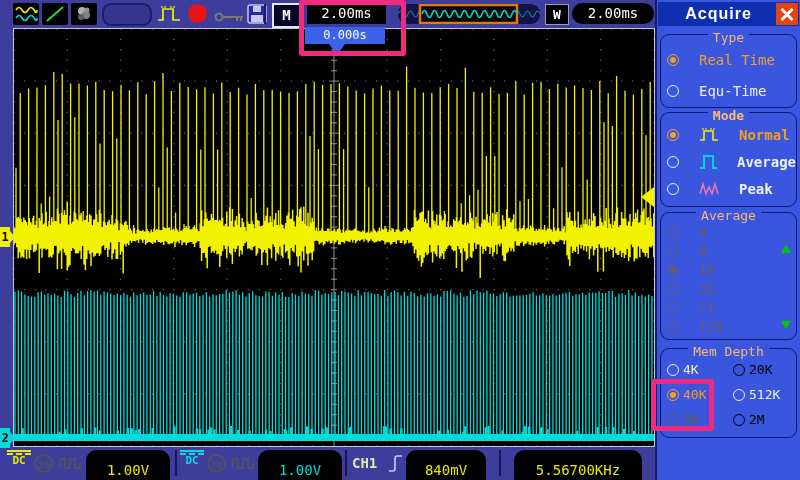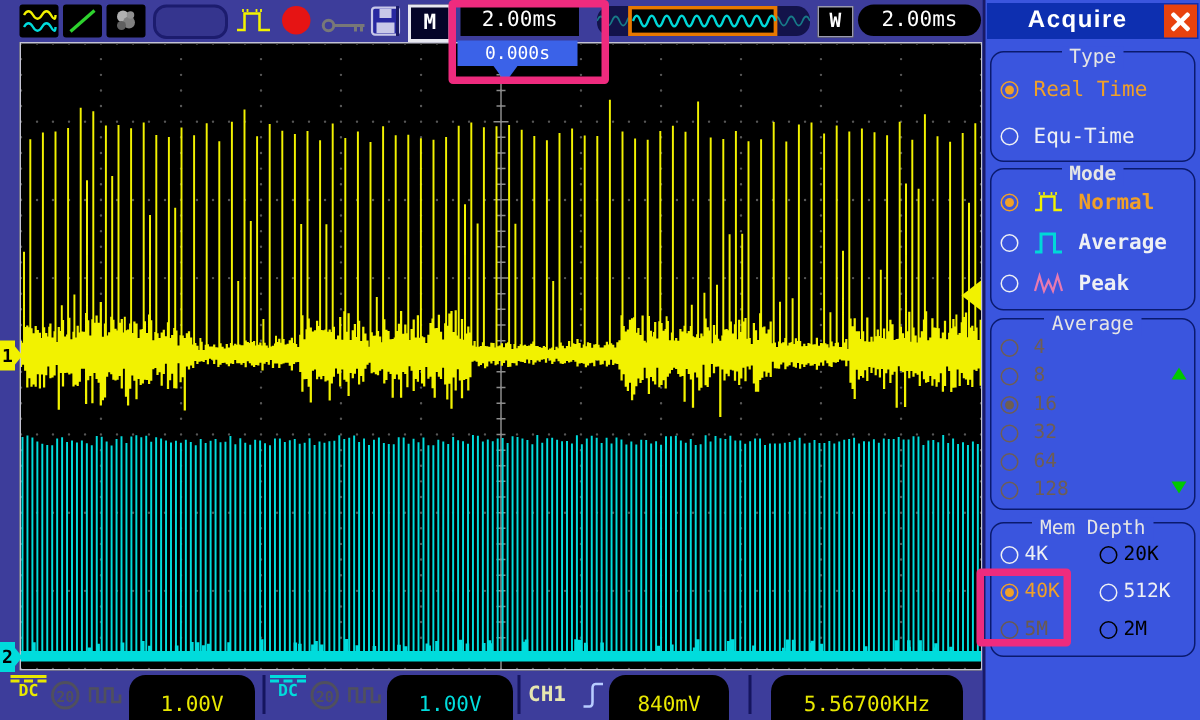--- a/index.html
+++ b/index.html
@@ -49,22 +49,22 @@
   #sb-head{position:absolute;left:1px;top:2px;width:141px;height:24px;background:#0d2fb0;}
   #sb-title{color:#fff;font-size:16px;font-weight:bold;text-align:center;line-height:24px;
         font-family:"Liberation Sans",sans-serif;letter-spacing:1px;padding-right:20px;}
   #sb-close{position:absolute;right:1px;top:1px;width:22px;height:22px;background:#e8420e;}
   #sb-close:before,#sb-close:after{content:"";position:absolute;left:3px;top:10px;width:16px;height:3px;
         background:#fff;border-radius:1px;}
   #sb-close:before{transform:rotate(45deg);}
   #sb-close:after{transform:rotate(-45deg);}
   .section{position:absolute;left:3px;width:137px;border:1px solid #0a1a6e;border-radius:9px;}
   .sec-title{position:absolute;top:-8px;left:0;right:0;text-align:center;}
-  .sec-title span{background:#3a55de;color:#e5e5e5;font-size:13px;padding:0 5px;}
-  .opt{display:flex;align-items:center;gap:10px;padding-left:6px;font-size:14px;}
+  .sec-title span{background:#3a55de;color:#fdba74;font-size:13px;padding:0 5px;}
+  .opt{display:flex;align-items:center;gap:20px;padding-left:6px;font-size:14px;}
   .rad{width:10px;height:10px;border:1px solid currentColor;border-radius:50%;position:relative;flex:0 0 auto;}
   .on .rad:after{content:"";position:absolute;left:2px;top:2px;right:2px;bottom:2px;
         background:currentColor;border-radius:50%;}
   .c-sel{color:#f0a028;}
   .c-nrm{color:#eef0f4;}
   .c-dis{color:#000000;}
   .c-dim{color:#6a5a50;}
   .c-avg{color:#6e5e54;}
   #sec-type{top:34px;height:74px;}
   #sec-type .opt{height:28px;margin-top:3px;}
@@ -239,21 +239,21 @@
     <div class="opt c-avg on">
       <span class="rad"></span>
       <span>16</span>
       </div>
     <div class="opt c-avg">
       <span class="rad"></span>
       <span>32</span>
       </div>
     <div class="opt c-avg">
       <span class="rad"></span>
-      <span>64</span>
+      <span>71</span>
       </div>
     <div class="opt c-avg">
       <span class="rad"></span>
       <span>128</span>
       </div>
     <div class="arrow arr-up"></div>
     <div class="arrow arr-dn"></div>
   </div>
 
   <div class="section" id="sec-mem">

